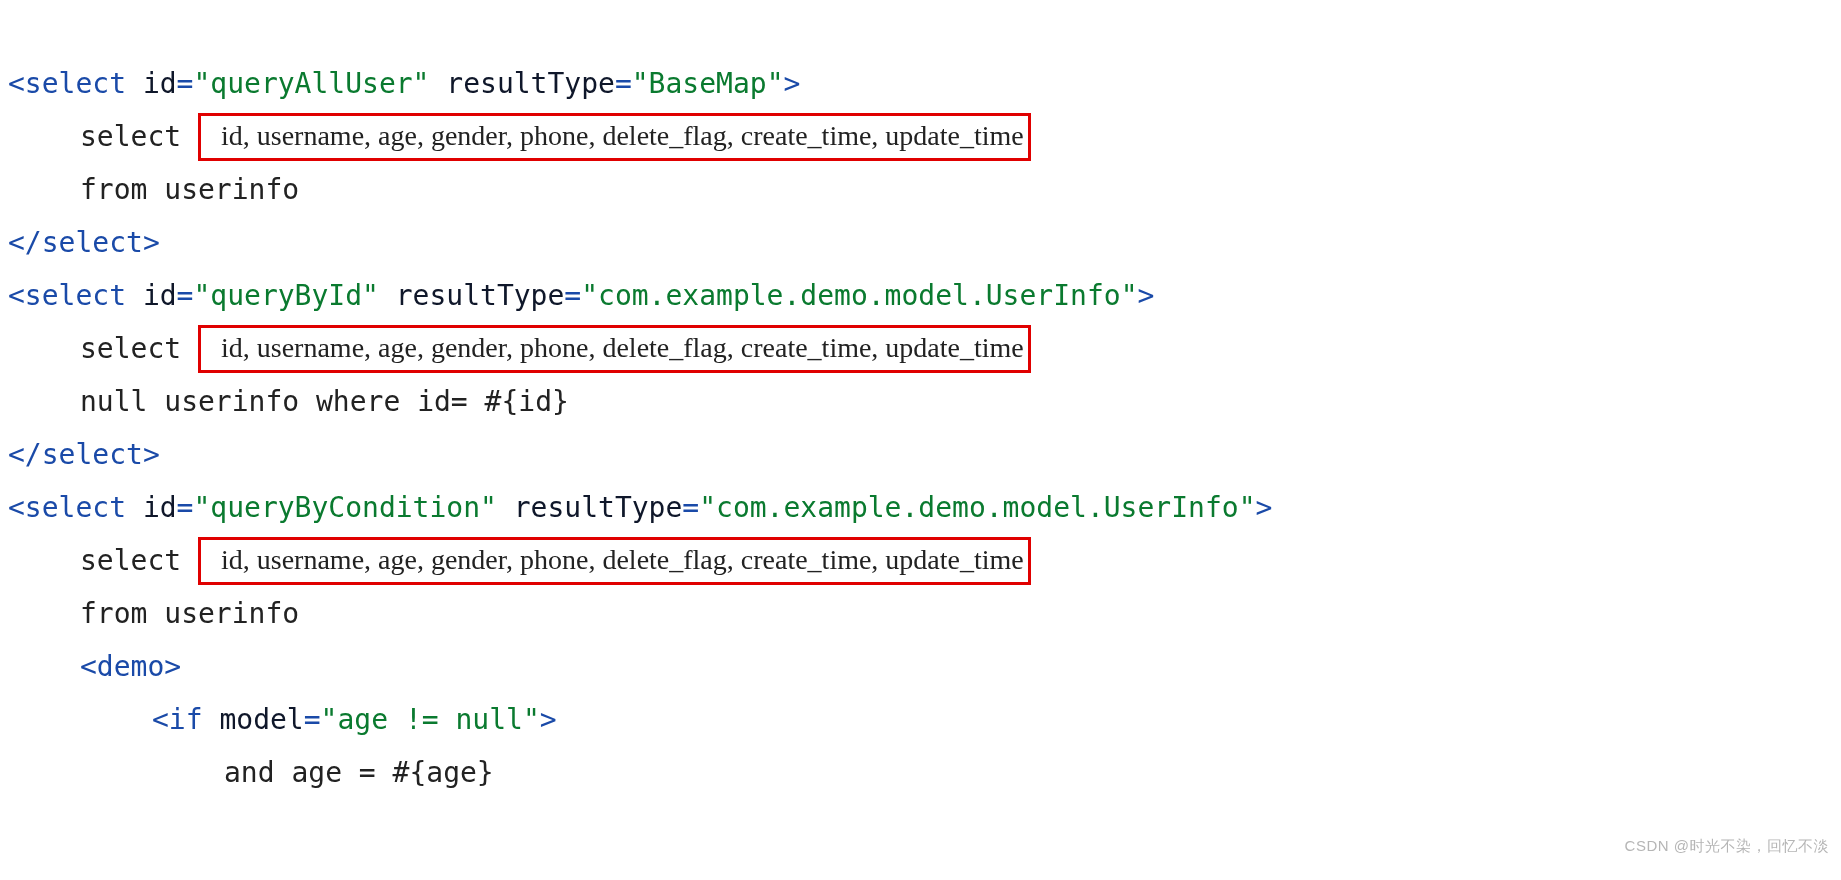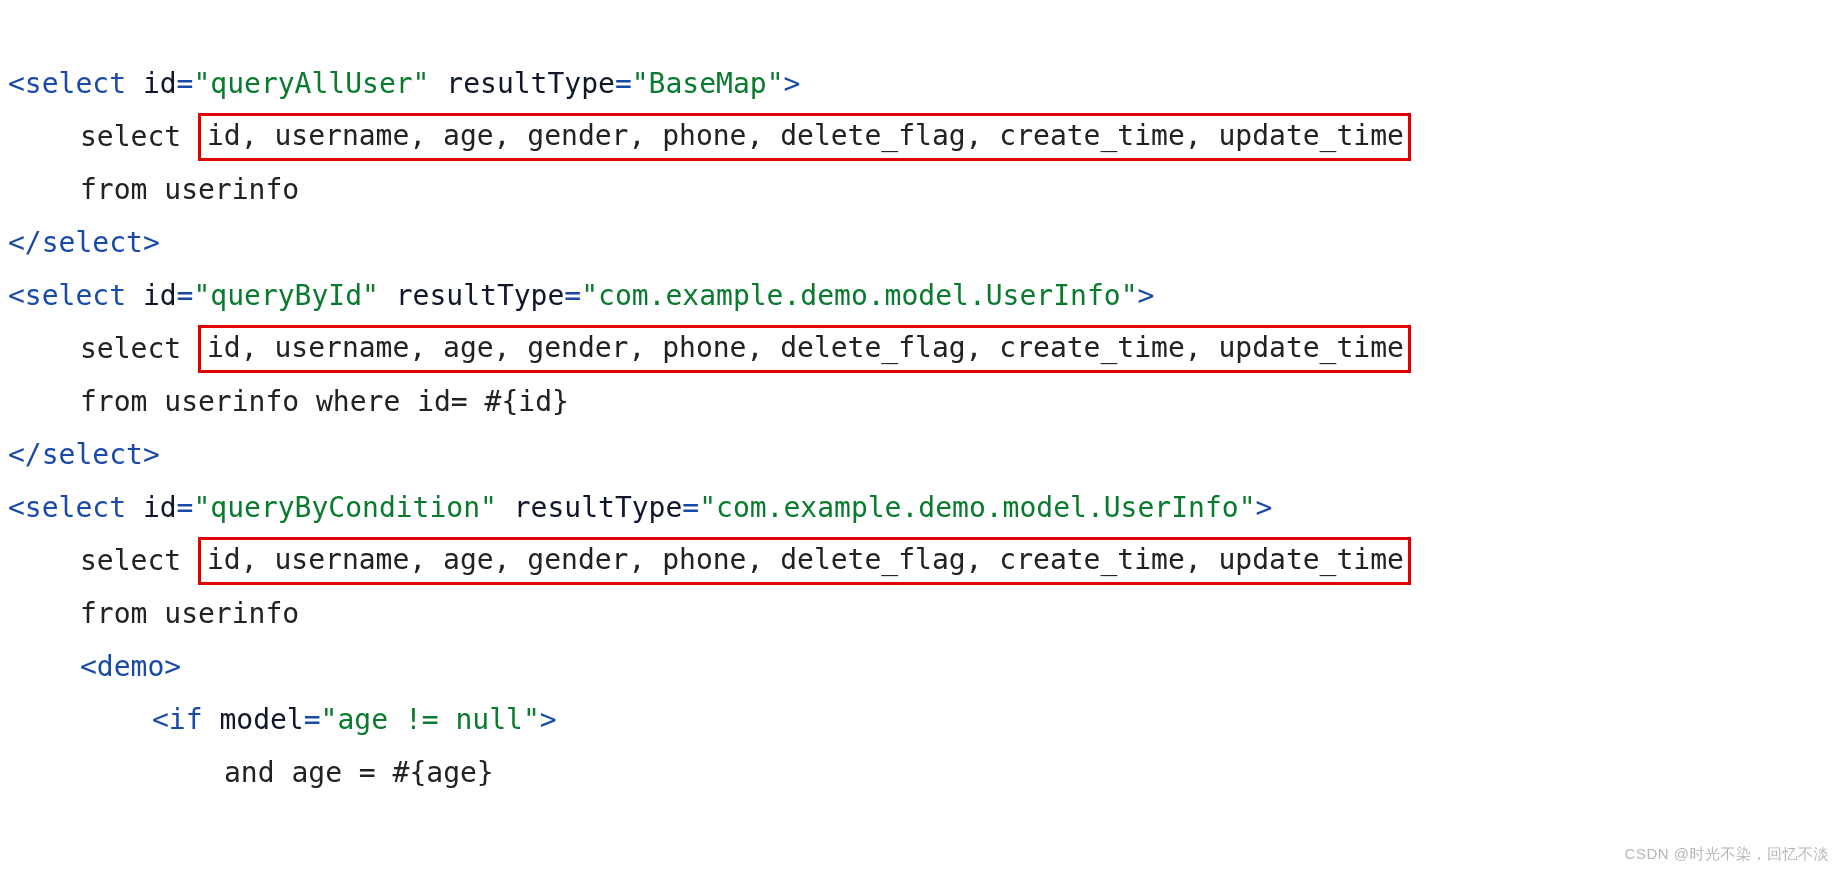--- a/index.html
+++ b/index.html
@@ -22,47 +22,48 @@
   .tag    { color: #1a4aa8; }   
   .pun    { color: #1a4aa8; }   
   .attr   { color: #0f172a; }   
   .str    { color: #0a7a2f; }   
   .txt    { color: #222222; }   
   .indent1 { padding-left: 72px; display: inline-block; }
   .indent2 { padding-left: 144px; display: inline-block; }
   .indent3 { padding-left: 216px; display: inline-block; }
   .highlight {
     border: 3px solid #e00000;
-    padding: 0 4px 2px 6px;
+    padding: 0 4px 2px 20px;
     display: inline-block;
     line-height: 40px;
     margin-top: -2px;
     vertical-align: middle;
+    font-family: Liberation Serif, serif;
   }
   .watermark {
     position: absolute;
     right: 12px;
-    bottom: 16px;
+    bottom: 24px;
     font-family: sans-serif;
     font-size: 15px;
     color: rgba(120,120,120,0.55);
     letter-spacing: 0.5px;
   }
 </style>
 </head>
 <body>
 
 <div class="code">
 <span><span class="pun">&lt;</span><span class="tag">select</span><span> </span><span class="attr">id</span><span class="pun">=</span><span class="str">"queryAllUser"</span><span> </span><span class="attr">resultType</span><span class="pun">=</span><span class="str">"BaseMap"</span><span class="pun">&gt;</span></span>
 <span><span class="indent1 txt"><span>select </span><span class="highlight">id, username, age, gender, phone, delete_flag, create_time, update_time</span></span></span>
 <span><span class="indent1 txt">from userinfo</span></span>
 <span><span class="pun">&lt;/</span><span class="tag">select</span><span class="pun">&gt;</span></span>
 <span><span class="pun">&lt;</span><span class="tag">select</span><span> </span><span class="attr">id</span><span class="pun">=</span><span class="str">"queryById"</span><span> </span><span class="attr">resultType</span><span class="pun">=</span><span class="str">"com.example.demo.model.UserInfo"</span><span class="pun">&gt;</span></span>
 <span><span class="indent1 txt"><span>select </span><span class="highlight">id, username, age, gender, phone, delete_flag, create_time, update_time</span></span></span>
-<span><span class="indent1 txt">from userinfo where id= #{id}</span></span>
+<span><span class="indent1 txt">null userinfo where id= #{id}</span></span>
 <span><span class="pun">&lt;/</span><span class="tag">select</span><span class="pun">&gt;</span></span>
 <span><span class="pun">&lt;</span><span class="tag">select</span><span> </span><span class="attr">id</span><span class="pun">=</span><span class="str">"queryByCondition"</span><span> </span><span class="attr">resultType</span><span class="pun">=</span><span class="str">"com.example.demo.model.UserInfo"</span><span class="pun">&gt;</span></span>
 <span><span class="indent1 txt"><span>select </span><span class="highlight">id, username, age, gender, phone, delete_flag, create_time, update_time</span></span></span>
 <span><span class="indent1 txt">from userinfo</span></span>
 <span><span class="indent1"><span class="pun">&lt;</span><span class="tag">demo</span><span class="pun">&gt;</span></span></span>
 <span><span class="indent2"><span class="pun">&lt;</span><span class="tag">if</span><span> </span><span class="attr">model</span><span class="pun">=</span><span class="str">"age != null"</span><span class="pun">&gt;</span></span></span>
 <span><span class="indent3 txt">and age = #{age}</span></span>
 </div>
 
 <div class="watermark">CSDN @时光不染，回忆不淡</div>

